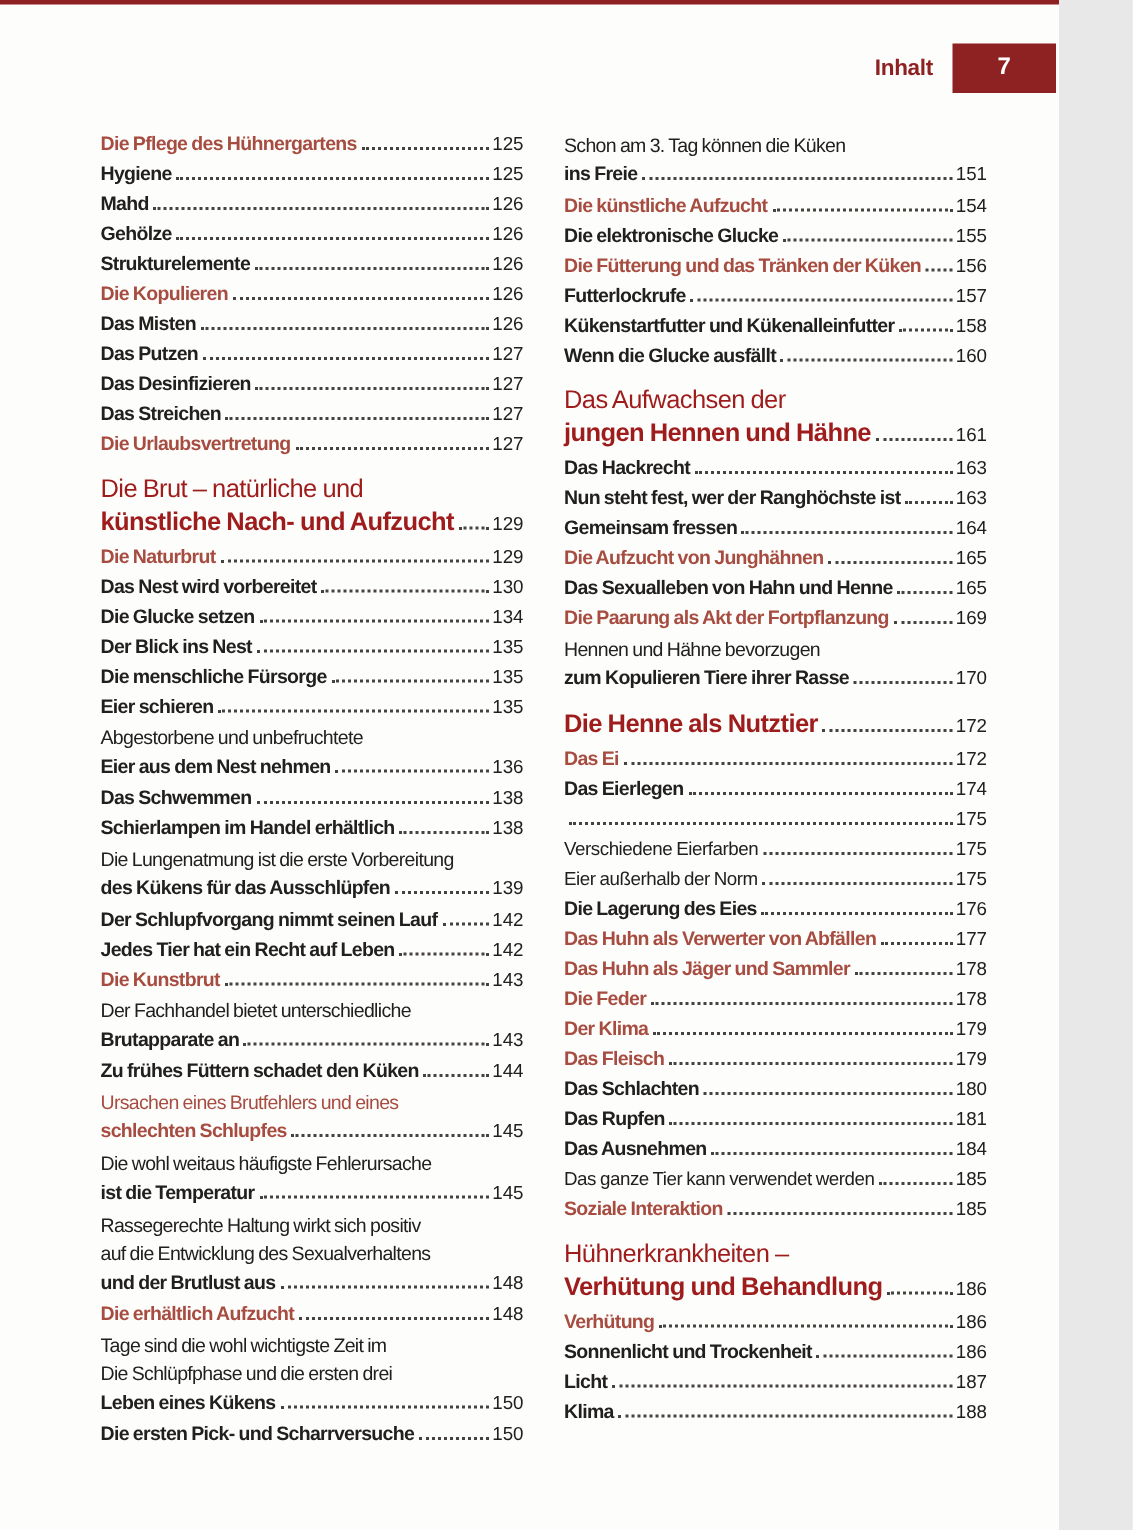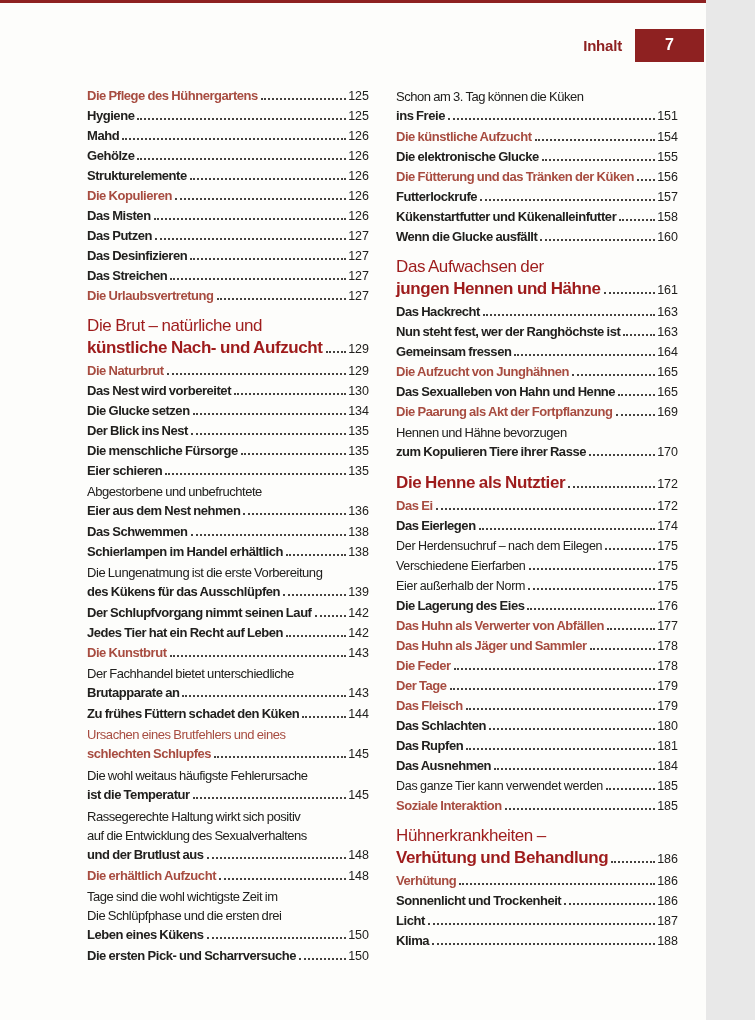--- a/index.html
+++ b/index.html
@@ -26,21 +26,21 @@
   }
   .page-box{
     width:69px;height:33px;margin-right:2px;
     background:var(--maroon);
     display:flex;align-items:center;justify-content:center;
   }
   .page-box span{
     color:#ffffff;font-weight:bold;font-size:16px;
   }
   .cols{
-    position:absolute;top:86px;left:87px;width:591px;
+    position:absolute;top:86px;left:67px;width:591px;
     display:flex;gap:27px;
   }
   .col{width:282px;flex:0 0 282px;}
   .entry{display:block;}
   .row{display:flex;align-items:baseline;}
   .t{
     white-space:nowrap;flex:0 1 auto;
     font-size:13px;font-weight:bold;
     letter-spacing:-0.45px;word-spacing:-0.5px;
     color:var(--body);
@@ -459,21 +459,20 @@
         </div>
         <div class="entry e-body">
           <div class="row">
             <span class="t">Das Eierlegen</span>
             <span class="leader"></span>
             <span class="pg">174</span>
           </div>
         </div>
         <div class="entry e-sub">
           <div class="row">
-            <span class="t">Der Herdensuchruf – nach dem Eilegen</span>
             <span class="leader"></span>
             <span class="pg">175</span>
           </div>
         </div>
         <div class="entry e-sub">
           <div class="row">
             <span class="t">Verschiedene Eierfarben</span>
             <span class="leader"></span>
             <span class="pg">175</span>
           </div>
@@ -508,21 +507,21 @@
         </div>
         <div class="entry e-h2">
           <div class="row">
             <span class="t">Die Feder</span>
             <span class="leader"></span>
             <span class="pg">178</span>
           </div>
         </div>
         <div class="entry e-h2">
           <div class="row">
-            <span class="t">Der Tage</span>
+            <span class="t">Der Klima</span>
             <span class="leader"></span>
             <span class="pg">179</span>
           </div>
         </div>
         <div class="entry e-h2">
           <div class="row">
             <span class="t">Das Fleisch</span>
             <span class="leader"></span>
             <span class="pg">179</span>
           </div>

